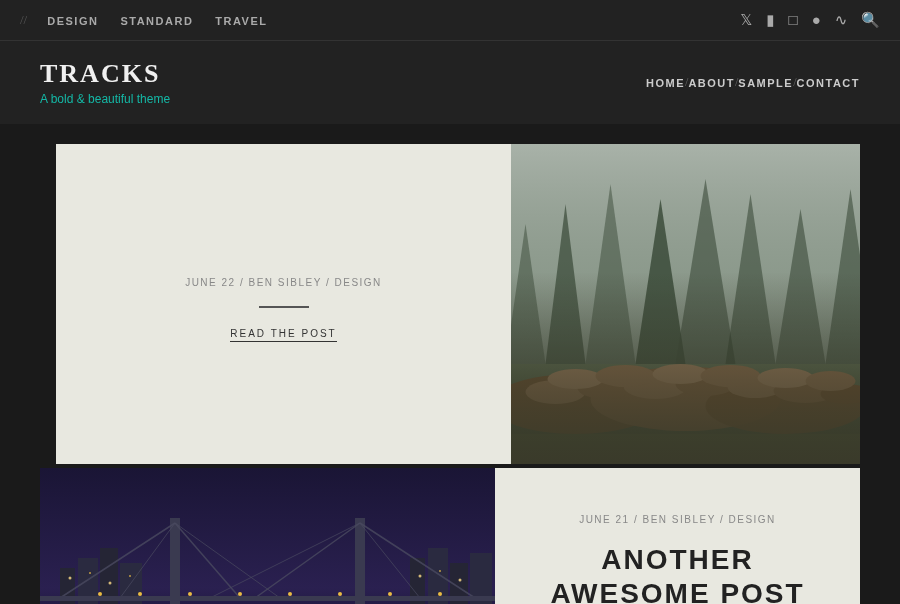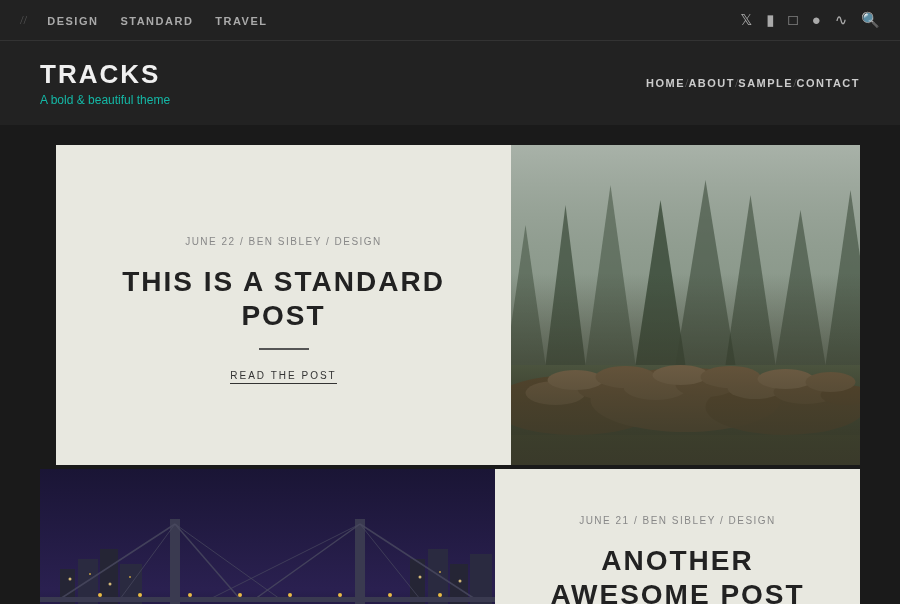--- a/index.html
+++ b/index.html
@@ -49,21 +49,21 @@
       background: #222;
       display: flex;
       align-items: center;
       justify-content: space-between;
       padding: 18px 40px;
       border-top: 1px solid #333;
     }
     .site-title {
       color: #f0f0f0;
       font-size: 26px;
-      font-family: Liberation Sans, sans-serif;
+      font-family: Liberation Serif, serif;
       font-weight: 700;
       letter-spacing: 2px;
       text-transform: uppercase;
     }
     .site-tagline {
       color: #14b8a6;
       font-size: 12px;
       font-family: Arial, sans-serif;
       margin-top: 3px;
     }
@@ -240,21 +240,20 @@
     <a href="#">CONTACT</a>
   </nav>
 </div>
 
 <div class="content-area">
 
   <div class="post-grid">
 
     <div class="post-card-text">
       <div class="post-meta">JUNE 22 / BEN SIBLEY / DESIGN</div>
-      <h2 class="post-title">THIS IS A STANDARD POST</h2>
       <div class="post-divider"></div>
       <a href="#" class="read-more">READ THE POST</a>
     </div>
 
     <div class="post-card-image">
       <div class="forest-scene">
         
         <svg width="100%" height="100%" viewBox="0 0 420 320" xmlns="http://www.w3.org/2000/svg" preserveAspectRatio="xMidYMid slice">
 
           <rect width="420" height="320" fill="#8a9a8a"></rect>

